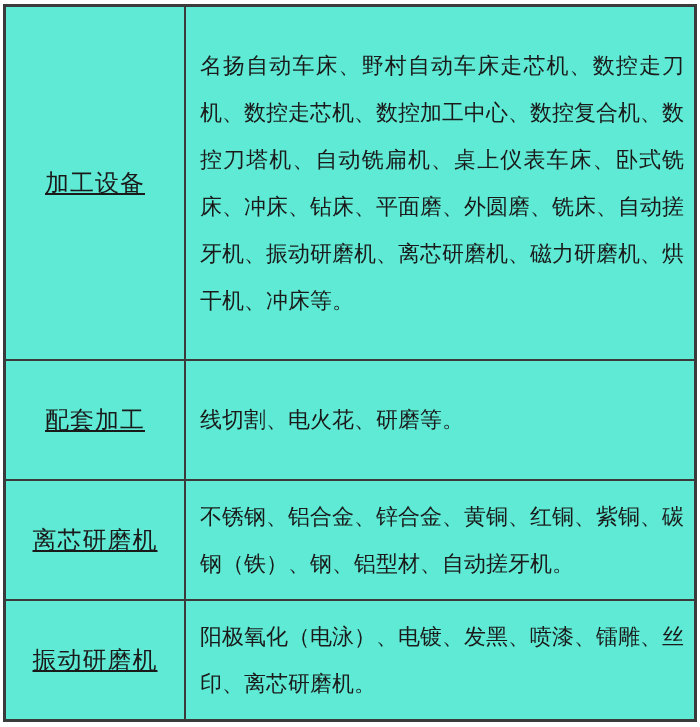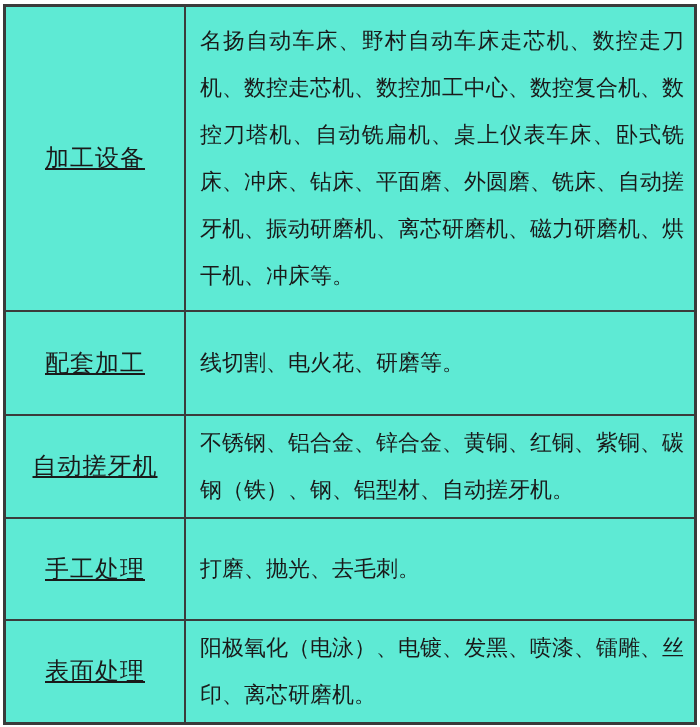--- a/index.html
+++ b/index.html
@@ -70,26 +70,22 @@
     <tbody>
       <tr class="row-equipment">
         <td class="label-cell">加工设备</td>
         <td class="content-cell">名扬自动车床、野村自动车床走芯机、数控走刀机、数控走芯机、数控加工中心、数控复合机、数控刀塔机、自动铣扁机、桌上仪表车床、卧式铣床、冲床、钻床、平面磨、外圆磨、铣床、自动搓牙机、振动研磨机、离芯研磨机、磁力研磨机、烘干机、冲床等。</td>
       </tr>
       <tr class="row-support">
         <td class="label-cell">配套加工</td>
         <td class="content-cell">线切割、电火花、研磨等。</td>
       </tr>
       <tr class="row-materials">
-        <td class="label-cell">自动搓牙机</td>
+        <td class="label-cell">离芯研磨机</td>
         <td class="content-cell">不锈钢、铝合金、锌合金、黄铜、红铜、紫铜、碳钢（铁）、钢、铝型材、自动搓牙机。</td>
       </tr>
-      <tr class="row-manual">
-        <td class="label-cell">手工处理</td>
-        <td class="content-cell">打磨、抛光、去毛刺。</td>
-      </tr>
       <tr class="row-surface">
-        <td class="label-cell">表面处理</td>
+        <td class="label-cell">振动研磨机</td>
         <td class="content-cell">阳极氧化（电泳）、电镀、发黑、喷漆、镭雕、丝印、离芯研磨机。</td>
       </tr>
     </tbody>
   </table>
 </div>
 
 </body></html>

